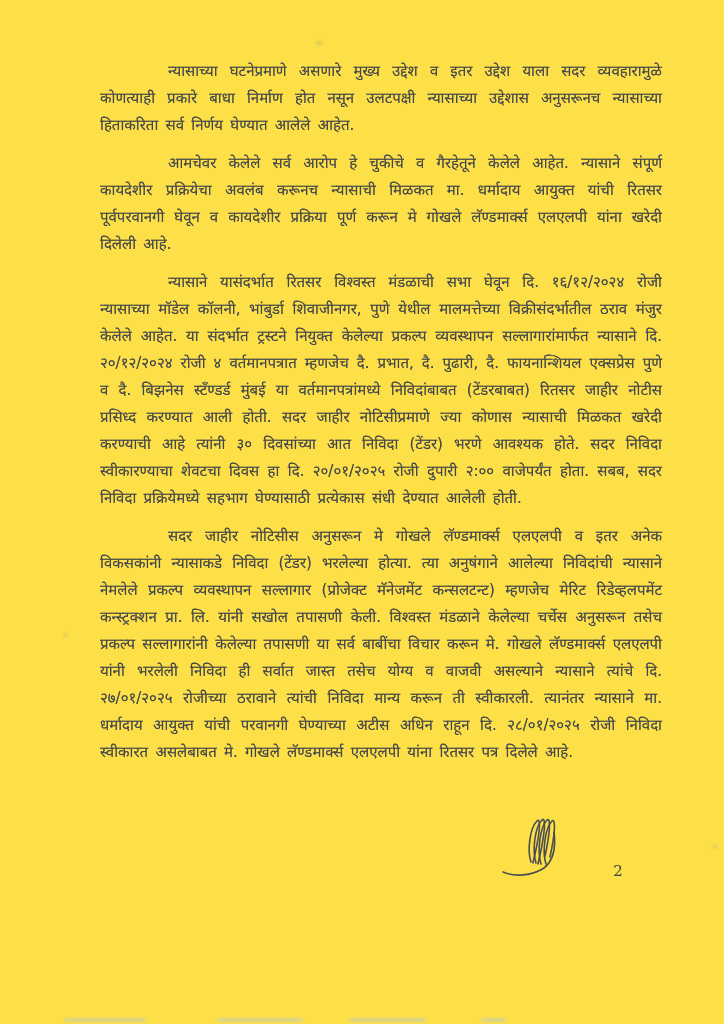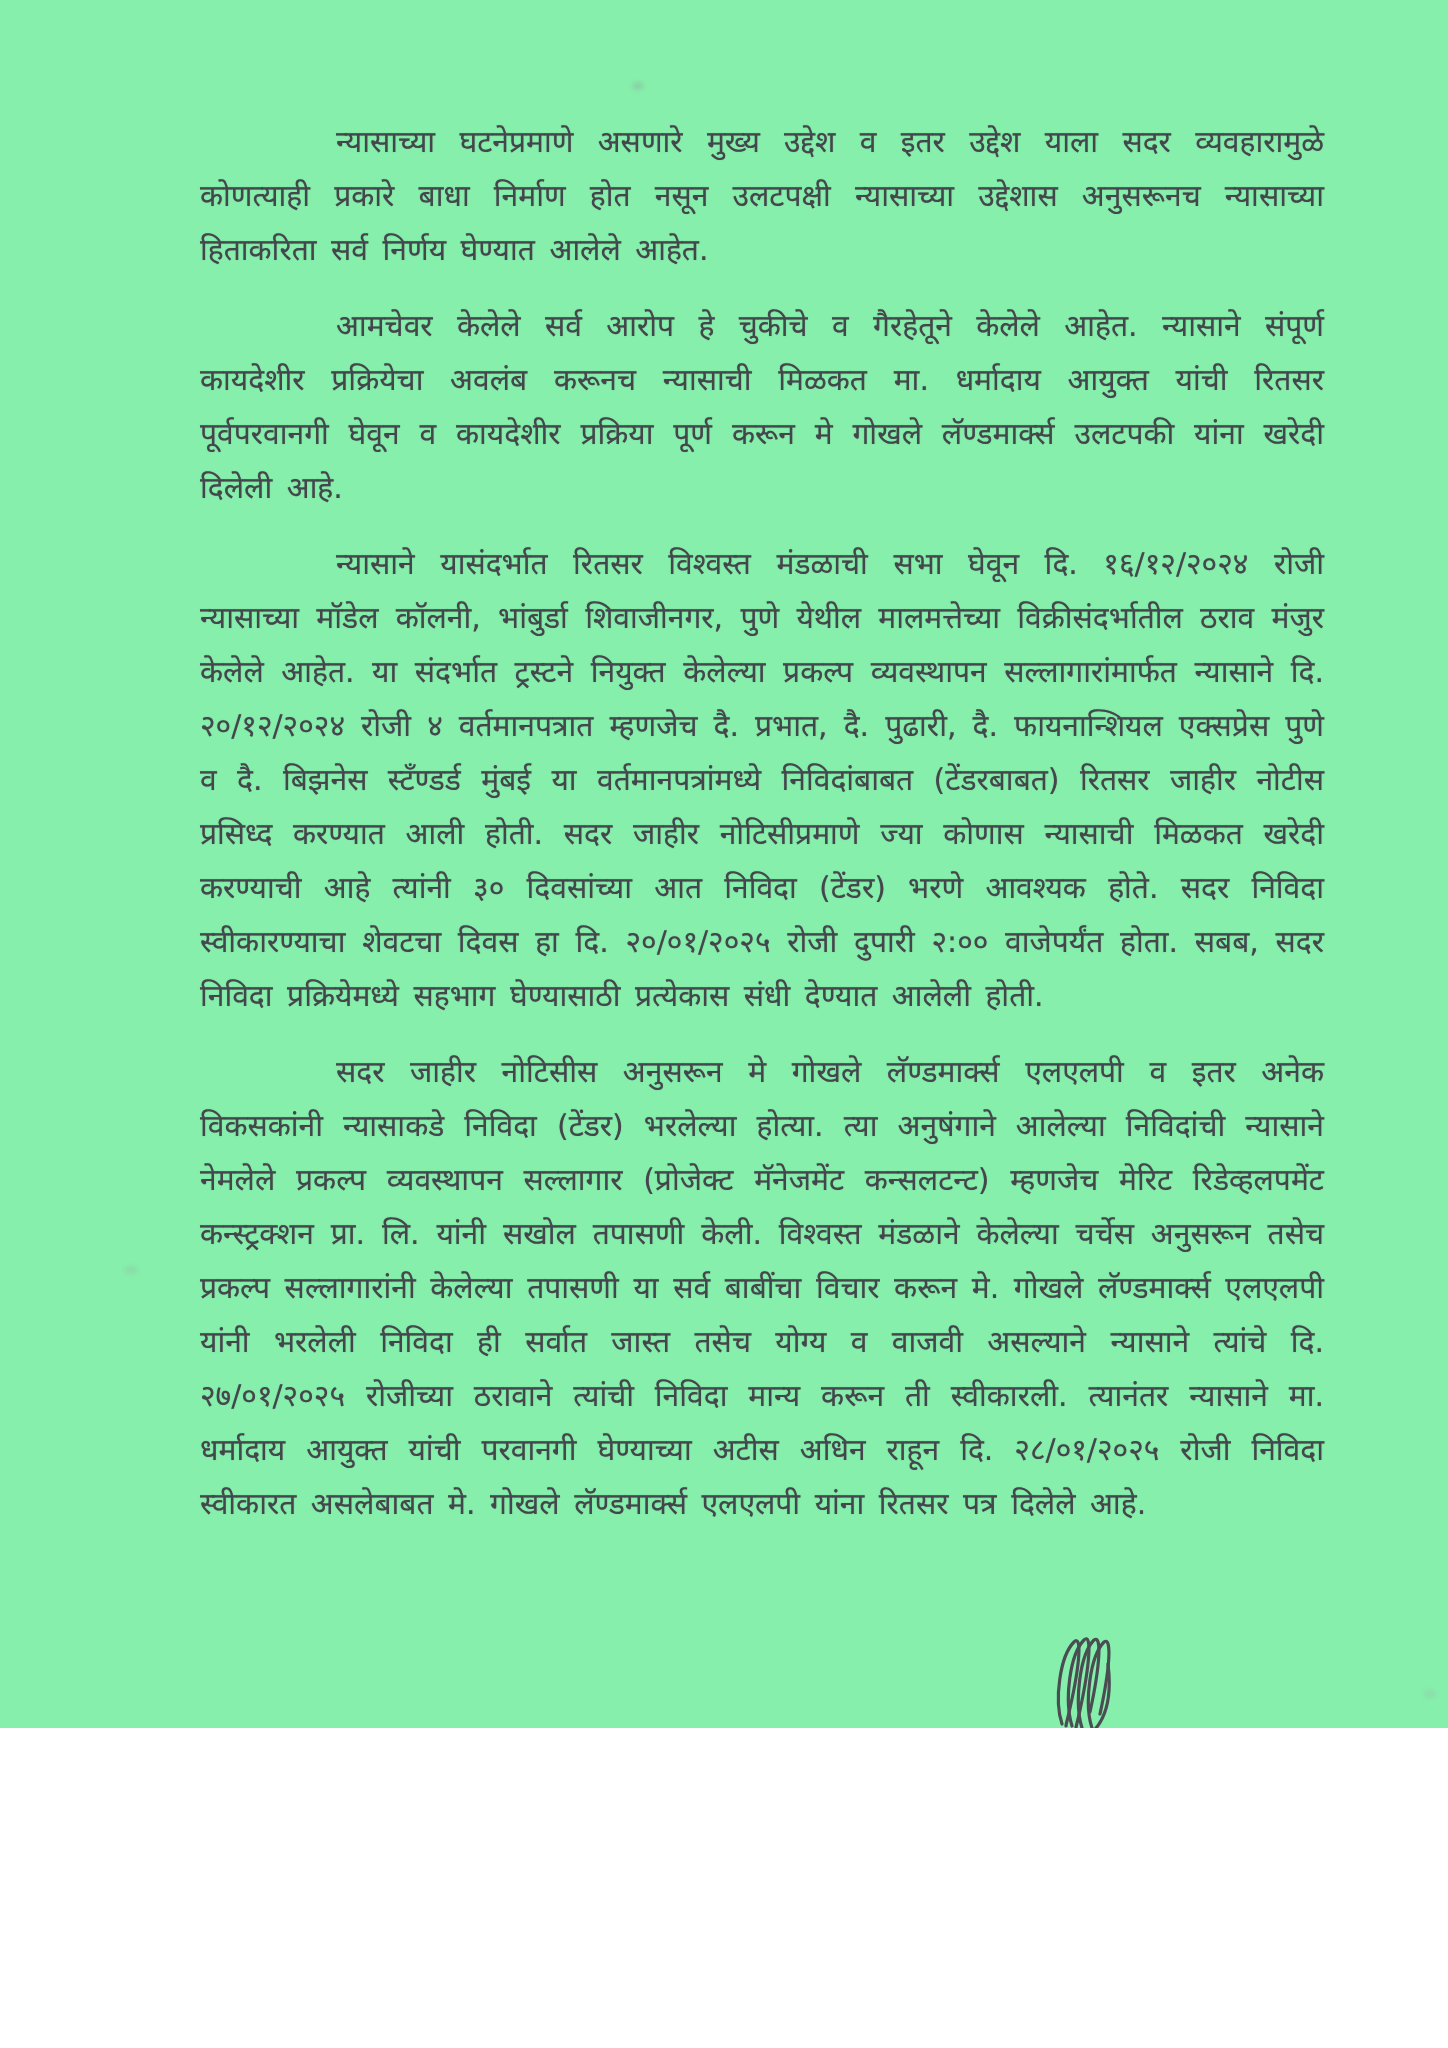--- a/index.html
+++ b/index.html
@@ -3,22 +3,22 @@
 <meta charset="utf-8">
 <style>
   html, body {
     margin: 0;
     padding: 0;
     background: #ffffff;
   }
   .page {
     position: relative;
     width: 724px;
-    height: 864px;
-    background: #86efac;
+    height: 1024px;
+    background: #fde047;
     overflow: hidden;
     font-family: "DejaVu Sans", sans-serif;
   }
   .text-block {
     position: absolute;
     left: 100px;
     top: 58px;
     width: 562px;
   }
   .para {
@@ -68,21 +68,21 @@
   .smudge-3 { left: 349px; top: 1018px; width: 77px; }
   .smudge-4 { left: 481px; top: 1018px; width: 25px; }
 </style>
 </head>
 <body>
 
 <div class="page">
 
   <main class="text-block">
     <p class="para">न्यासाच्या घटनेप्रमाणे असणारे मुख्य उद्देश व इतर उद्देश याला सदर व्यवहारामुळे कोणत्याही प्रकारे बाधा निर्माण होत नसून उलटपक्षी न्यासाच्या उद्देशास अनुसरूनच न्यासाच्या हिताकरिता सर्व निर्णय घेण्यात आलेले आहेत.</p>
-    <p class="para">आमचेवर केलेले सर्व आरोप हे चुकीचे व गैरहेतूने केलेले आहेत. न्यासाने संपूर्ण कायदेशीर प्रक्रियेचा अवलंब करूनच न्यासाची मिळकत मा. धर्मादाय आयुक्त यांची रितसर पूर्वपरवानगी घेवून व कायदेशीर प्रक्रिया पूर्ण करून मे गोखले लॅण्डमार्क्स उलटपकी यांना खरेदी दिलेली आहे.</p>
+    <p class="para">आमचेवर केलेले सर्व आरोप हे चुकीचे व गैरहेतूने केलेले आहेत. न्यासाने संपूर्ण कायदेशीर प्रक्रियेचा अवलंब करूनच न्यासाची मिळकत मा. धर्मादाय आयुक्त यांची रितसर पूर्वपरवानगी घेवून व कायदेशीर प्रक्रिया पूर्ण करून मे गोखले लॅण्डमार्क्स एलएलपी यांना खरेदी दिलेली आहे.</p>
     <p class="para">न्यासाने यासंदर्भात रितसर विश्वस्त मंडळाची सभा घेवून दि. १६/१२/२०२४ रोजी न्यासाच्या मॉडेल कॉलनी, भांबुर्डा शिवाजीनगर, पुणे येथील मालमत्तेच्या विक्रीसंदर्भातील ठराव मंजुर केलेले आहेत. या संदर्भात ट्रस्टने नियुक्त केलेल्या प्रकल्प व्यवस्थापन सल्लागारांमार्फत न्यासाने दि. २०/१२/२०२४ रोजी ४ वर्तमानपत्रात म्हणजेच दै. प्रभात, दै. पुढारी, दै. फायनान्शियल एक्सप्रेस पुणे व दै. बिझनेस स्टँण्डर्ड मुंबई या वर्तमानपत्रांमध्ये निविदांबाबत (टेंडरबाबत) रितसर जाहीर नोटीस प्रसिध्द करण्यात आली होती. सदर जाहीर नोटिसीप्रमाणे ज्या कोणास न्यासाची मिळकत खरेदी करण्याची आहे त्यांनी ३० दिवसांच्या आत निविदा (टेंडर) भरणे आवश्यक होते. सदर निविदा स्वीकारण्याचा शेवटचा दिवस हा दि. २०/०१/२०२५ रोजी दुपारी २:०० वाजेपर्यंत होता. सबब, सदर निविदा प्रक्रियेमध्ये सहभाग घेण्यासाठी प्रत्येकास संधी देण्यात आलेली होती.</p>
     <p class="para">सदर जाहीर नोटिसीस अनुसरून मे गोखले लॅण्डमार्क्स एलएलपी व इतर अनेक विकसकांनी न्यासाकडे निविदा (टेंडर) भरलेल्या होत्या. त्या अनुषंगाने आलेल्या निविदांची न्यासाने नेमलेले प्रकल्प व्यवस्थापन सल्लागार (प्रोजेक्ट मॅनेजमेंट कन्सलटन्ट) म्हणजेच मेरिट रिडेव्हलपमेंट कन्स्ट्रक्शन प्रा. लि. यांनी सखोल तपासणी केली. विश्वस्त मंडळाने केलेल्या चर्चेस अनुसरून तसेच प्रकल्प सल्लागारांनी केलेल्या तपासणी या सर्व बाबींचा विचार करून मे. गोखले लॅण्डमार्क्स एलएलपी यांनी भरलेली निविदा ही सर्वात जास्त तसेच योग्य व वाजवी असल्याने न्यासाने त्यांचे दि. २७/०१/२०२५ रोजीच्या ठरावाने त्यांची निविदा मान्य करून ती स्वीकारली. त्यानंतर न्यासाने मा. धर्मादाय आयुक्त यांची परवानगी घेण्याच्या अटीस अधिन राहून दि. २८/०१/२०२५ रोजी निविदा स्वीकारत असलेबाबत मे. गोखले लॅण्डमार्क्स एलएलपी यांना रितसर पत्र दिलेले आहे.</p>
   </main>
 
   <svg class="signature" viewBox="0 0 70 64" aria-hidden="true">
     <g fill="none" stroke="#4a4e53" stroke-width="1.6" stroke-linecap="round">
       <path d="M30 45 C26 33 29 11 36 4 C40 0 39 15 34 37 C33 42 32 45 32 46"></path>
       <path d="M35 46 C31 33 34 10 41 3 C45 -1 44 15 39 38 C38 43 37 46 37 47"></path>
       <path d="M40 47 C36 34 39 10 46 3 C50 0 49 16 44 39"></path>
       <path d="M45 47 C41 35 44 11 51 4 C55 1 54 17 49 40"></path>

